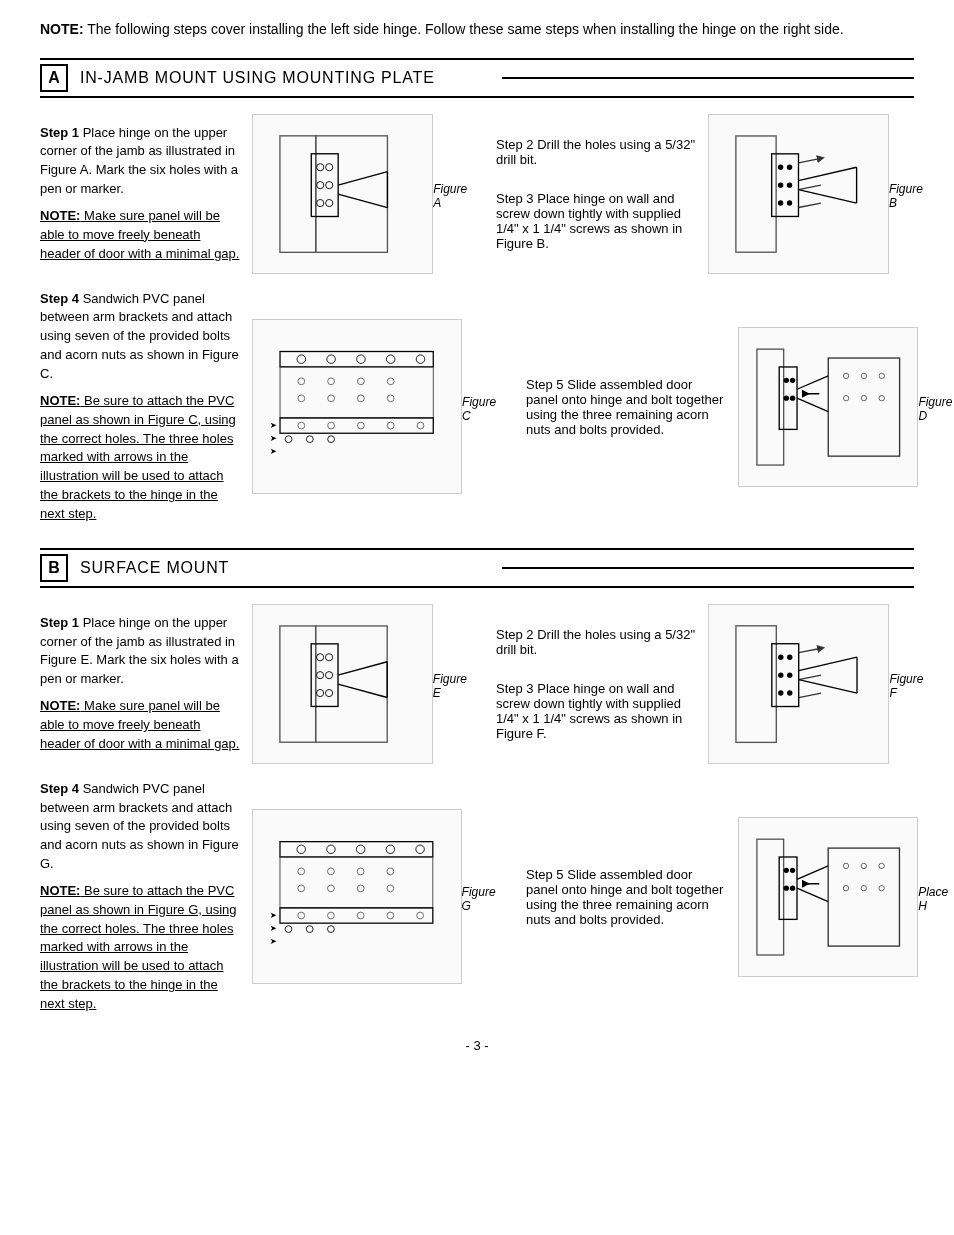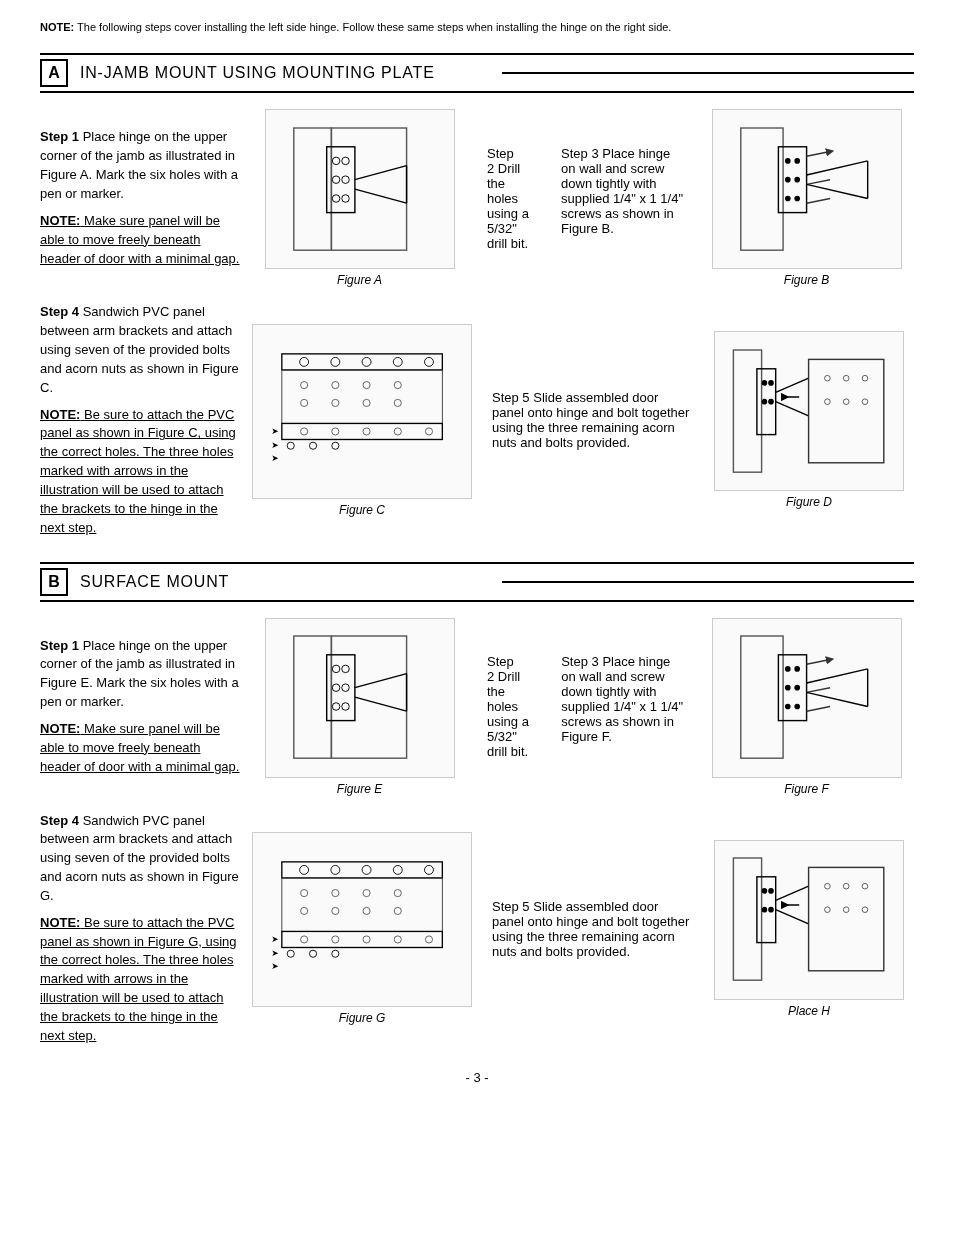--- a/index.html
+++ b/index.html
@@ -6,21 +6,21 @@
     body {
       background: #fff;
       font-family: Arial, sans-serif;
       font-size: 13px;
       color: #000;
       width: 954px;
       min-height: 1235px;
       padding: 20px 40px;
     }
     .note-top {
-      font-size: 11px;
+      font-size: 14px;
       margin-bottom: 18px;
       line-height: 1.4;
     }
     .note-top strong { font-weight: bold; }
 
     .section {
       margin-bottom: 24px;
     }
 
     .section-header {
@@ -68,21 +68,21 @@
       margin-top: 8px;
       text-decoration: underline;
     }
     .step-text .note strong {
       font-weight: bold;
     }
 
     .figure-block {
       flex: 1;
       display: flex;
-      flex-direction: column;
+      flex-direction: row;
       align-items: center;
     }
     .figure-box {
       border: 1px solid #ccc;
       width: 190px;
       height: 160px;
       display: flex;
       align-items: center;
       justify-content: center;
       background: #fafafa;
@@ -93,20 +93,21 @@
       height: 90%;
     }
     .figure-label {
       margin-top: 4px;
       font-size: 12px;
       font-style: italic;
     }
 
     .step23-col {
       display: flex;
+      flex-direction: column;
       gap: 24px;
       flex: 0 0 200px;
     }
 
     .page-num {
       text-align: center;
       margin-top: 20px;
       font-size: 13px;
     }
 

